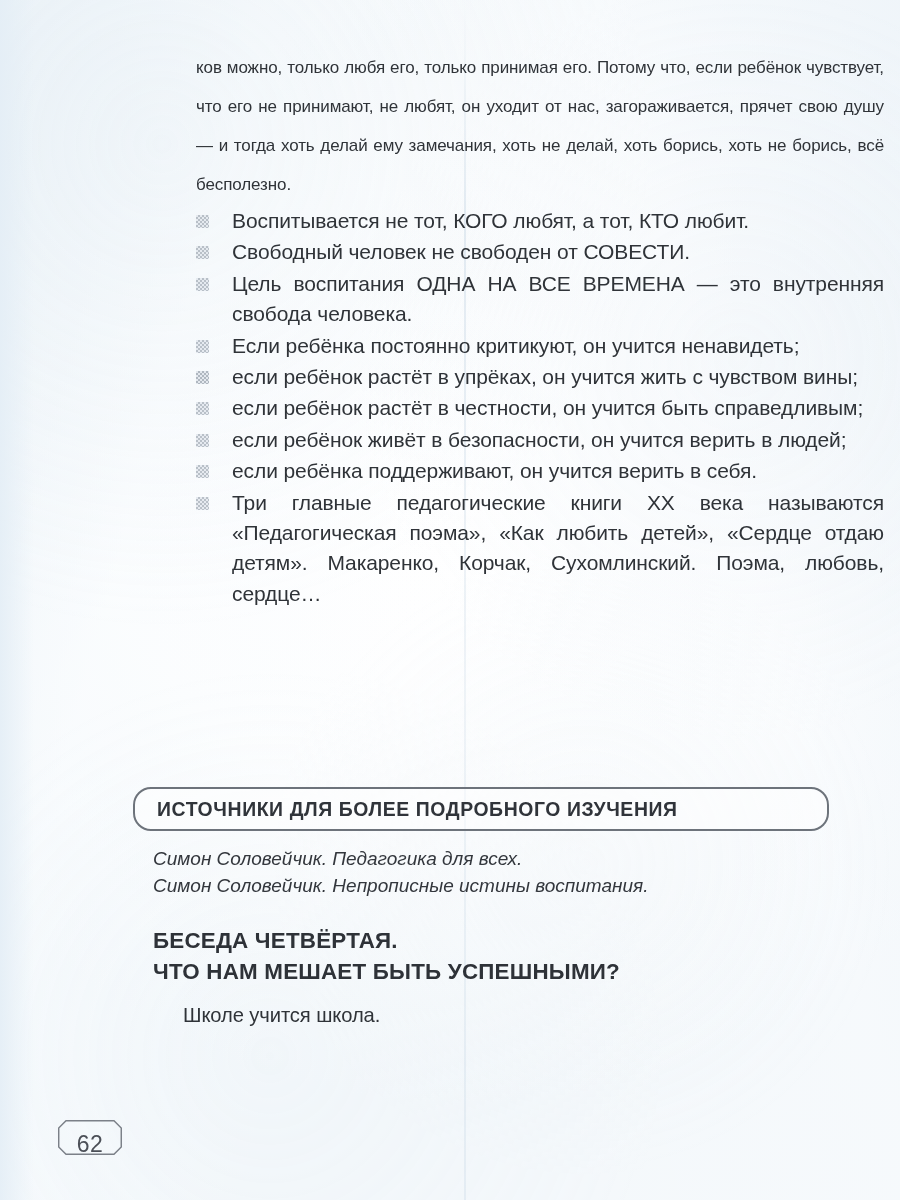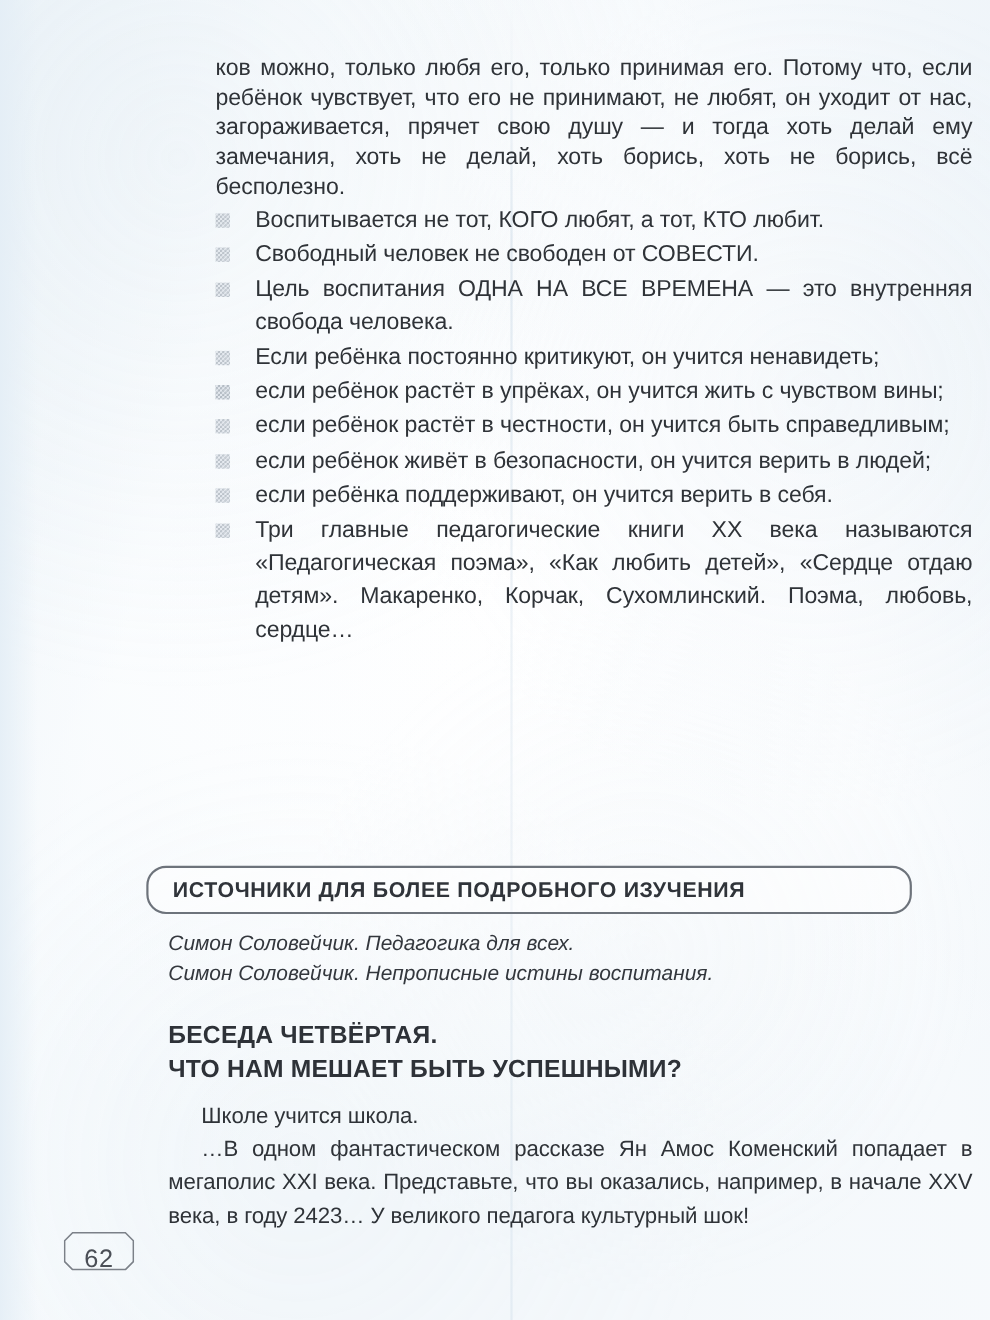--- a/index.html
+++ b/index.html
@@ -59,22 +59,22 @@
   
   #content {
     position: absolute;
     left: 196px;
     top: 48px;
     width: 688px;
   }
 
   .para {
     margin: 0 0 2px 0;
-    font-size: 21px;
-    line-height: 27px;
+    font-size: 17px;
+    line-height: 39px;
     color: #2f3338;
     text-align: justify;
     text-justify: inter-word;
     letter-spacing: -0.1px;
   }
 
   
   ul.bullets {
     list-style: none;
     margin: 2px 0 0 0;
@@ -270,21 +270,20 @@
     </div>
   </div>
 
   <div id="chapter-heading">
     <div class="hline">БЕСЕДА ЧЕТВЁРТАЯ.</div>
     <div class="hline">ЧТО НАМ МЕШАЕТ БЫТЬ УСПЕШНЫМИ?</div>
   </div>
 
   <div id="closing">
     <p class="para indent">Школе учится школа.</p>
-    <p class="para indent">…В одном фантастическом рассказе Ян Амос Коменский попадает в мегаполис XXI века. Представьте, что вы оказались, например, в начале XXV века, в году 2423… У великого педагога культурный шок!</p>
   </div>
 
   <div id="page-number">
     <svg class="frame" viewBox="0 0 88 48" preserveAspectRatio="none">
       <polygon points="11,1 77,1 87,11 87,37 77,47 11,47 1,37 1,11" fill="none" stroke="#7b8088" stroke-width="2"></polygon>
     </svg>
     <span class="num">62</span>
   </div>
 
 </div>

